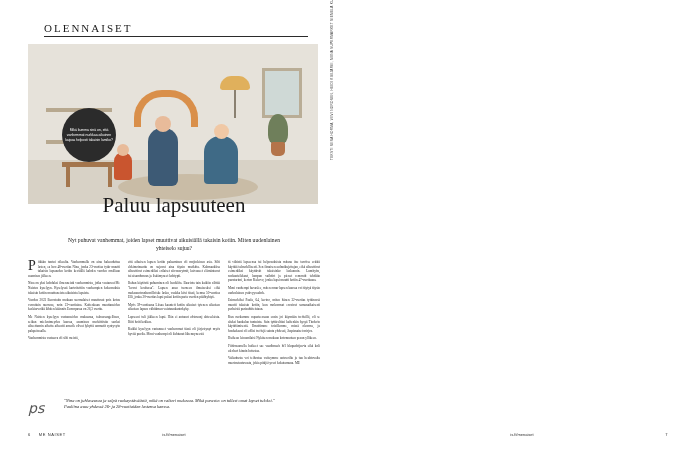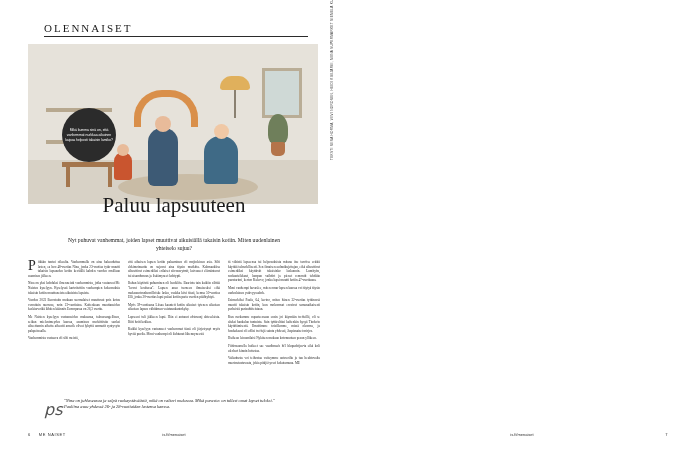--- a/index.html
+++ b/index.html
@@ -178,24 +178,24 @@
     line-height: 11px;
     padding-right: 2px;
     font-family: "Liberation Serif", serif;
   }
   .pullquote-wrap {
     position: absolute;
     left: 28px; top: 398px;
     width: 292px;
   }
   .pq-mark {
-    position: absolute; left: 16px; top: 2px;
+    position: absolute; left: 0; top: 2px;
     font-family: "Liberation Serif", serif;
     font-style: italic;
-    font-size: 16px;
+    font-size: 14px;
     color: #555;
   }
   .pullquote {
     position: absolute;
     left: 36px; top: 0;
     width: 220px;
     font-family: "Liberation Serif", serif;
     font-style: italic;
     font-size: 4.4px;
     line-height: 6.4px;

